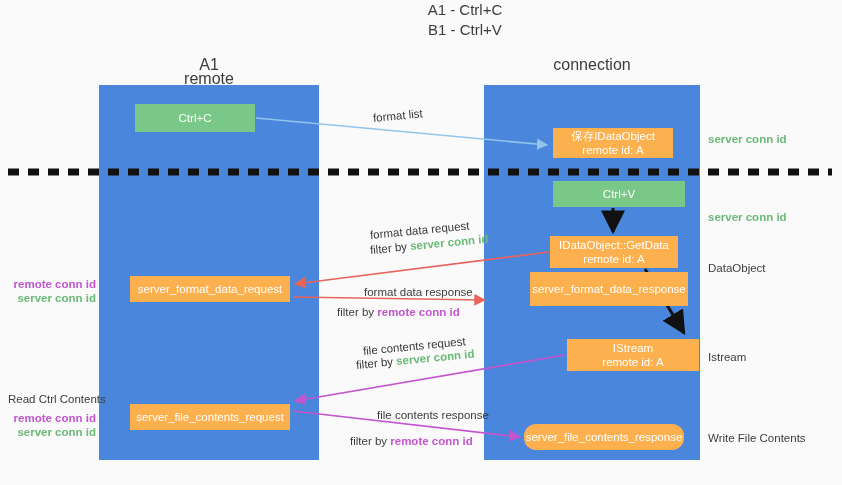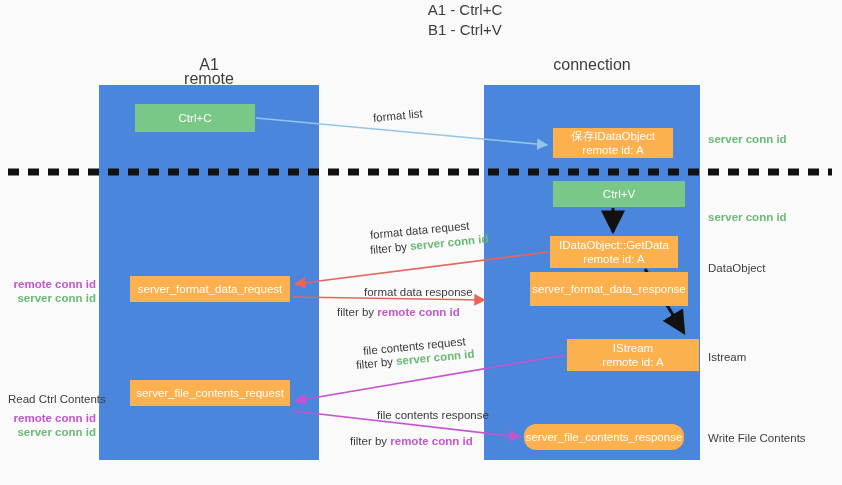--- a/index.html
+++ b/index.html
@@ -81,21 +81,21 @@
   .node.orange { background: #fcb04e; }
   .node .l2 { display: block; }
 
   #node-ctrl-c        { left: 135px; top: 104px; width: 120px; height: 28px; }
   #node-save-idata    { left: 553px; top: 128px; width: 120px; height: 30px; }
   #node-ctrl-v        { left: 553px; top: 181px; width: 132px; height: 26px; }
   #node-getdata       { left: 550px; top: 236px; width: 128px; height: 32px; }
   #node-fmt-req       { left: 130px; top: 276px; width: 160px; height: 26px; text-align: right; }
   #node-fmt-resp      { left: 489px; top: 272px; width: 158px; height: 34px; margin-left: 41px; }
   #node-istream       { left: 567px; top: 339px; width: 132px; height: 32px; }
-  #node-file-req      { left: 130px; top: 380px; width: 160px; height: 26px; }
+  #node-file-req      { left: 130px; top: 404px; width: 160px; height: 26px; }
   #node-file-resp     { left: 524px; top: 424px; width: 160px; height: 26px; border-radius: 12px; }
 
   
   .lbl {
     position: absolute;
     font-size: 11.5px;
     line-height: 14px;
     white-space: nowrap;
     color: #3c3c3c;
   }

